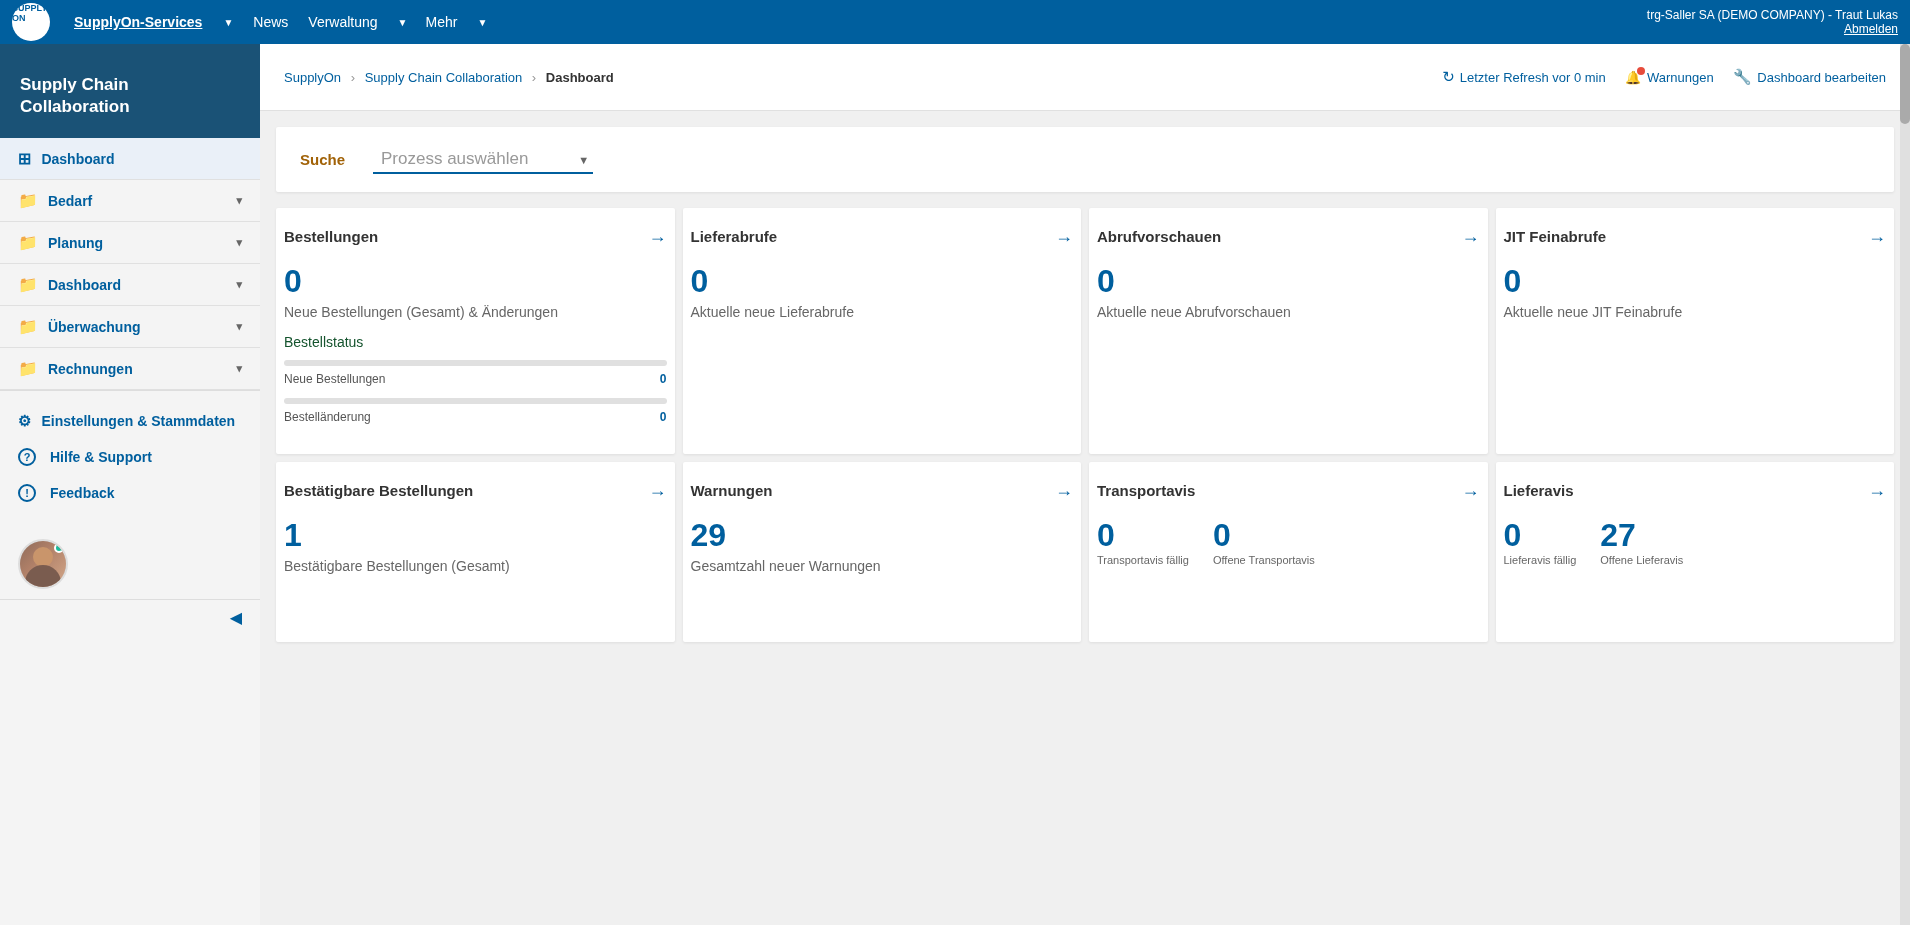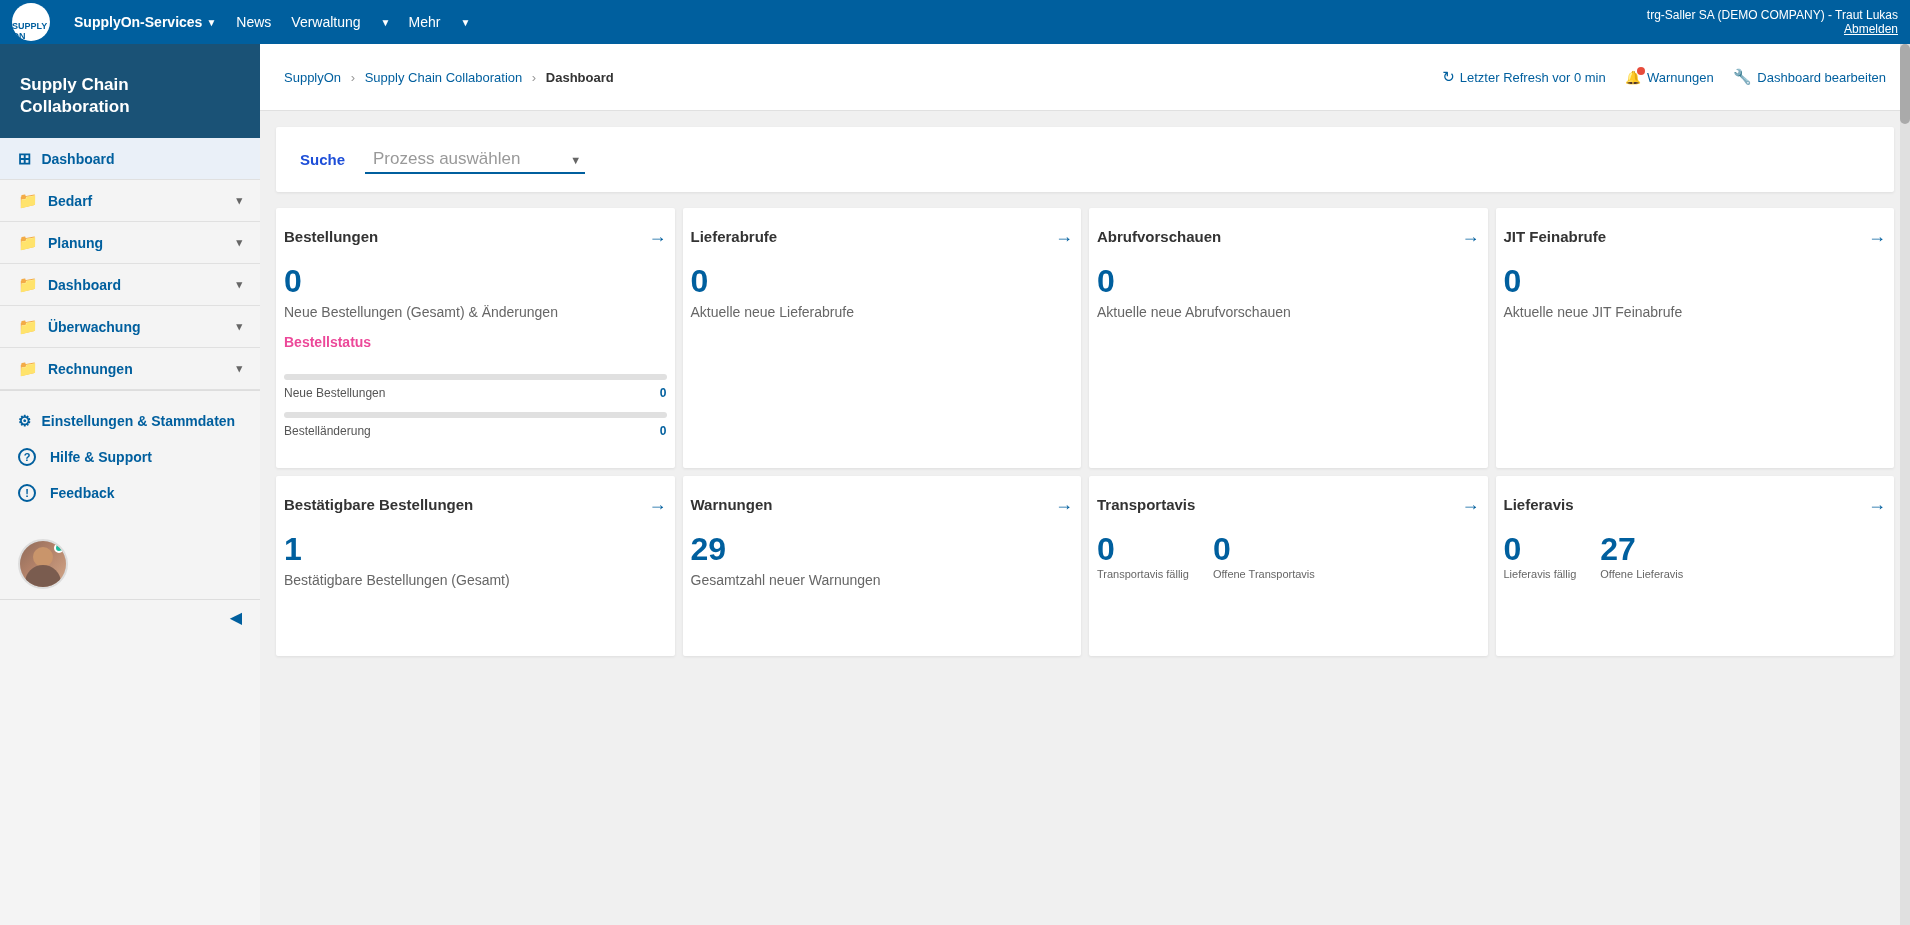--- a/index.html
+++ b/index.html
@@ -19,29 +19,30 @@
     }
     .logo-area {
       display: flex;
       align-items: center;
       margin-right: 16px;
     }
     .logo-circle {
       width: 38px; height: 38px;
       background: white;
       border-radius: 50%;
-      display: flex; align-items: flex-end; justify-content: center;
+      display: flex; align-items: flex-start; justify-content: center;
       margin-right: 8px;
     }
     .nav-services {
       font-size: 14px;
       color: white;
       font-weight: bold;
-      margin-right: 4px;
-      cursor: pointer;
+      margin-right: 21px;
+      cursor: pointer;
+      text-decoration: underline;
     }
     .nav-dropdown-arrow {
       margin-right: 20px;
       font-size: 10px;
     }
     .nav-item {
       font-size: 14px;
       color: white;
       margin-right: 20px;
       cursor: pointer;
@@ -219,22 +220,22 @@
       display: flex;
       align-items: center;
       gap: 12px;
       margin: 16px;
       border-radius: 2px;
       box-shadow: 0 1px 3px rgba(0,0,0,0.08);
     }
     .search-label {
       font-size: 15px;
       font-weight: bold;
-      color: #1d4ed8;
-      margin-right: 8px;
+      color: #a16207;
+      margin-right: 16px;
       white-space: nowrap;
     }
     .search-process-select {
       border: none;
       border-bottom: 2px solid #005f9e;
       padding: 4px 8px;
       font-size: 17px;
       color: #999;
       background: white;
       cursor: pointer;
@@ -303,23 +304,23 @@
     }
     .card-count-label {
       font-size: 14px;
       color: #666;
       margin-bottom: 14px;
     }
 
     
     .bestellstatus-title {
       font-size: 14px;
-      font-weight: bold;
-      color: #ec4899;
-      margin-bottom: 24px;
+      font-weight: normal;
+      color: #14532d;
+      margin-bottom: 10px;
     }
     .status-bar-wrap {
       margin-bottom: 10px;
     }
     .status-bar-bg {
       height: 6px;
       background: #e0e0e0;
       border-radius: 3px;
       margin-bottom: 6px;
     }

